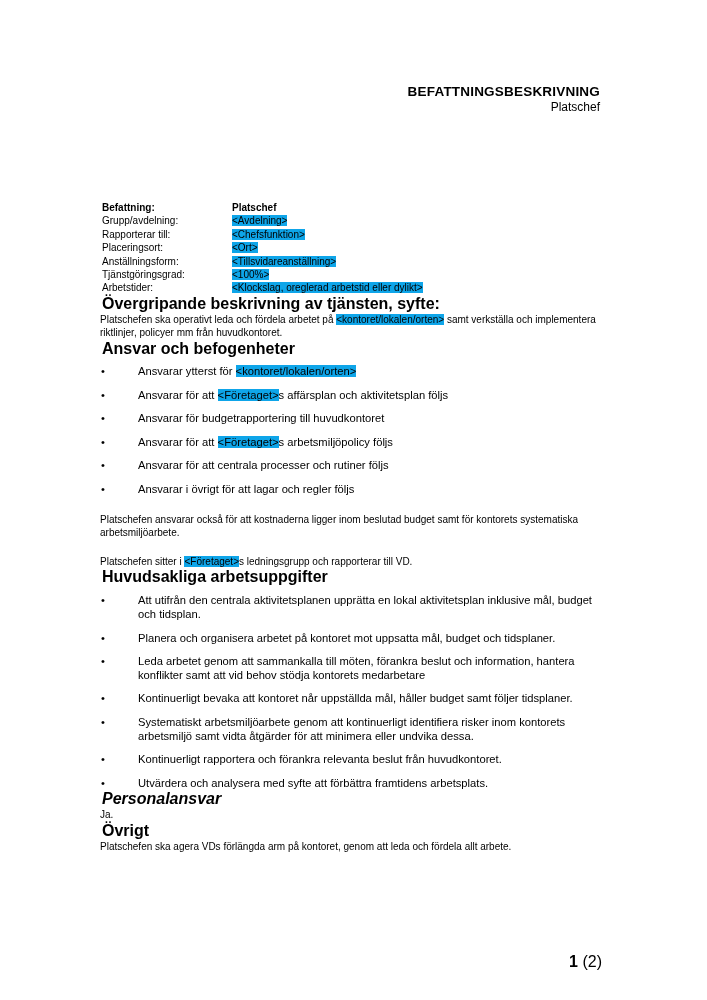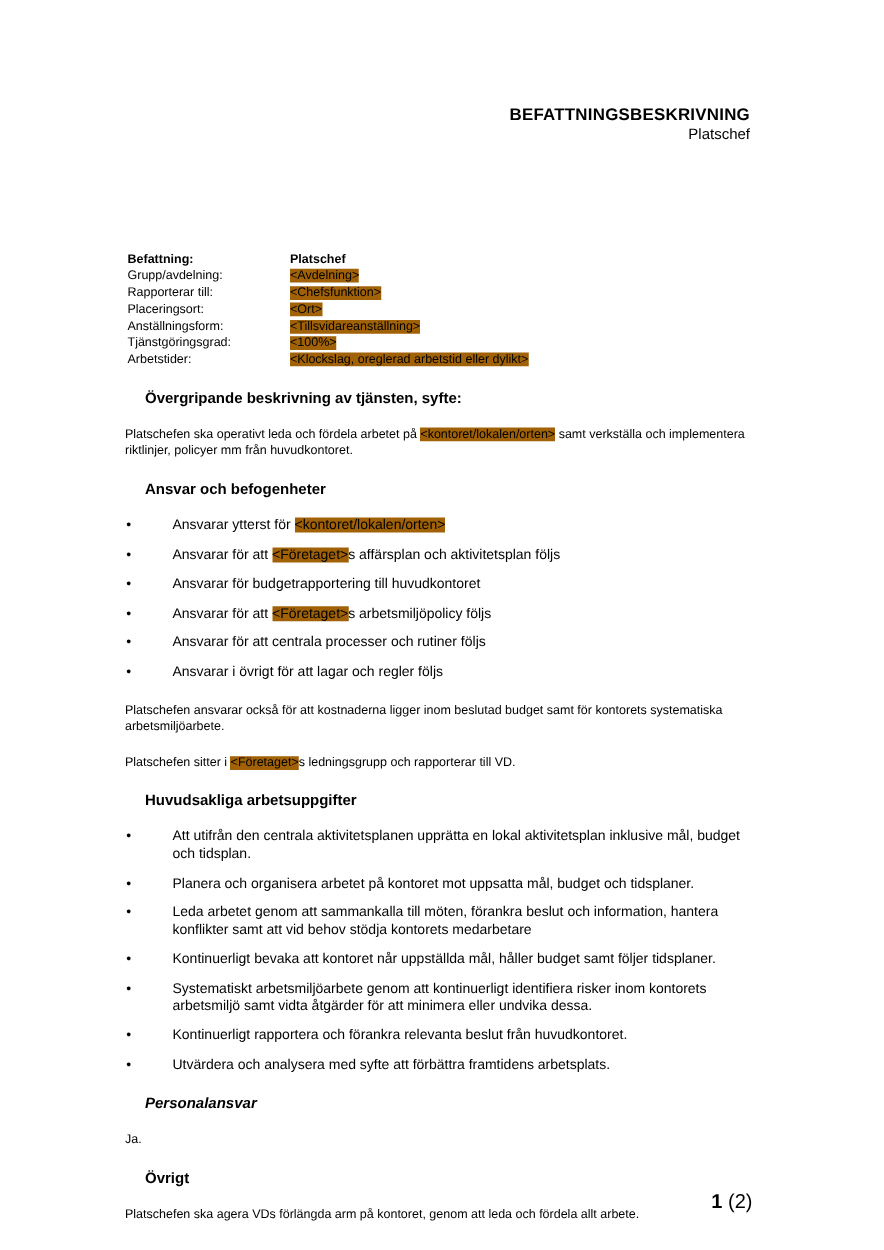--- a/index.html
+++ b/index.html
@@ -65,29 +65,29 @@
   }
   .info-label {
     width: 126px;
     padding-right: 4px !important;
   }
   .info-table tr.is-head .info-label,
   .info-table tr.is-head .info-value {
     font-weight: bold;
   }
   .hl {
-    background: #a16207;
+    background: #0ea5e9;
   }
 
   
   h2.section-heading {
-    font-size: 12px;
+    font-size: 16px;
     font-weight: bold;
     line-height: 14px;
-    margin: 16px;
+    margin: 2px;
     padding: 0;
   }
   .sec-overview  { margin-top: 15px; }
   .sec-ansvar    { margin-top: 18px; }
   .sec-huvud     { margin-top: 19px; }
   .sec-personal  { margin-top: 19px; font-style: italic; }
   .sec-ovrigt    { margin-top: 18px; }
 
   
   p.para {

